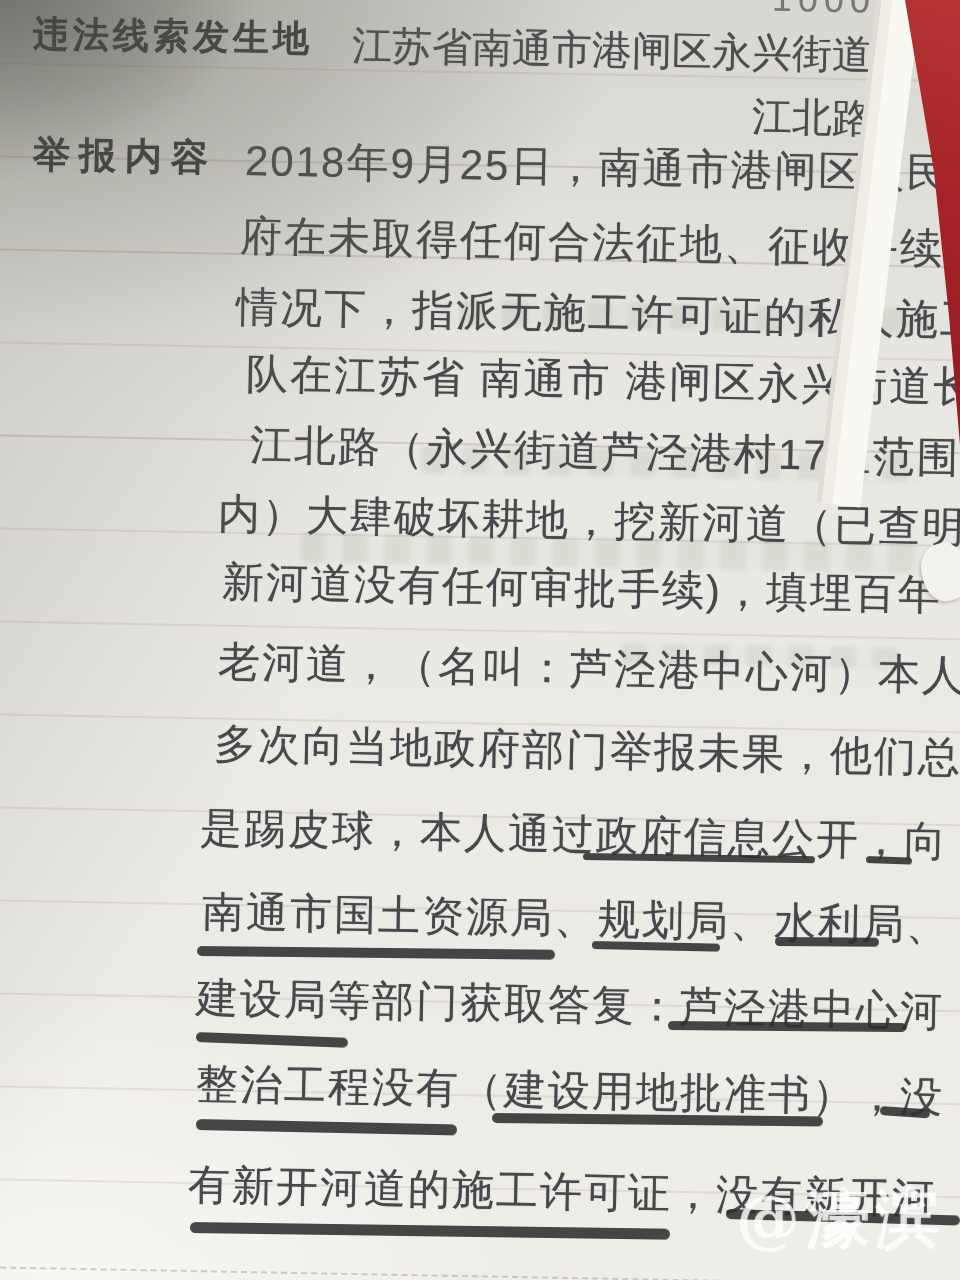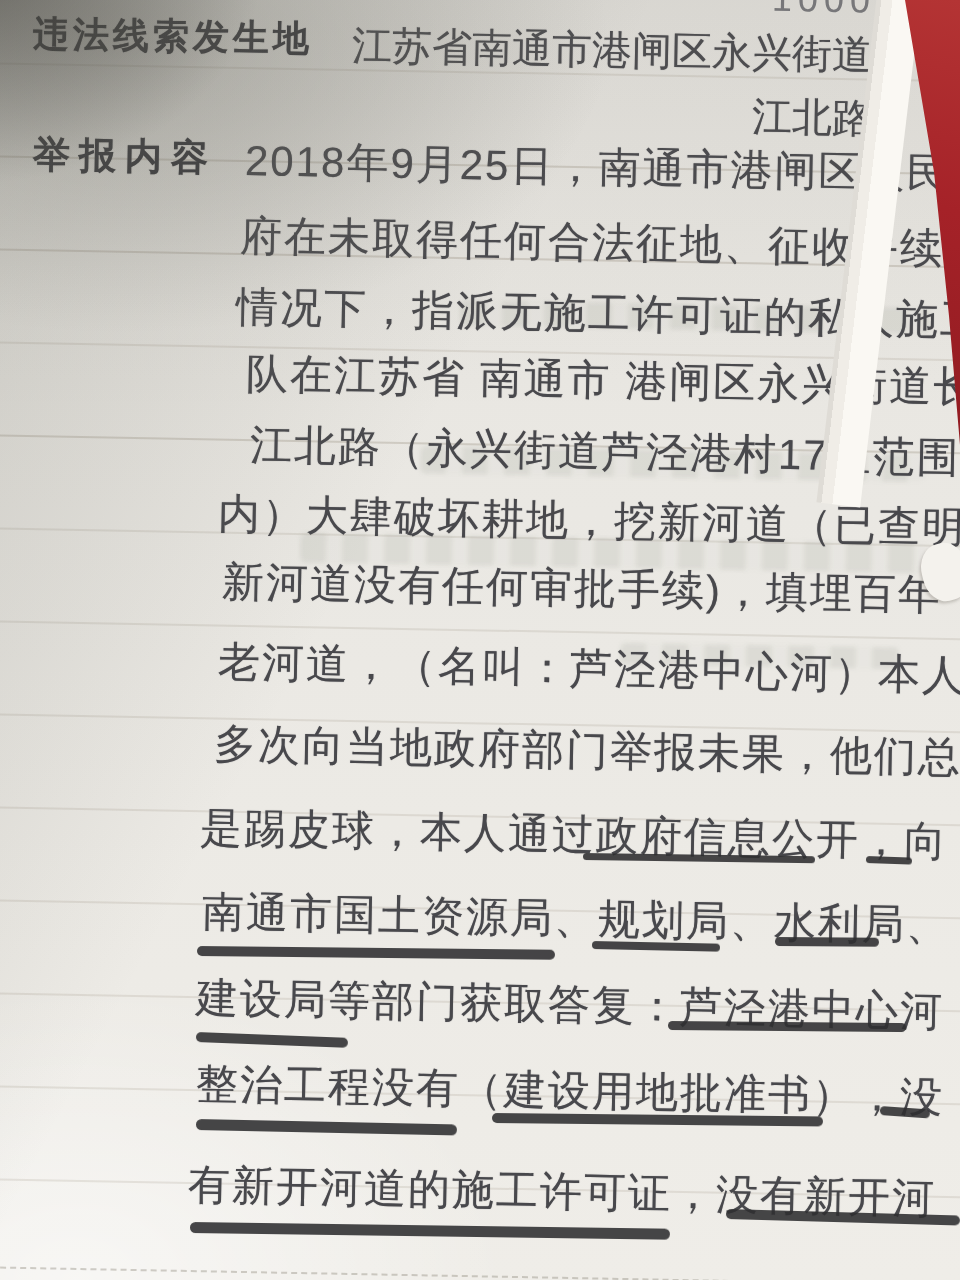--- a/index.html
+++ b/index.html
@@ -156,13 +156,14 @@
   <div class="uline" style="left:880px;top:1106px;width:50px;height:9px;transform:rotate(4deg)"></div>
   <div class="uline" style="left:190px;top:1222px;width:480px;height:11px;transform:rotate(0.8deg)"></div>
   <div class="uline" style="left:726px;top:1209px;width:234px;height:10px;transform:rotate(1.6deg)"></div>
 
   <div class="shade"></div>
 
   <div class="edge-band"></div>
   <div class="edge-tab"></div>
   <div class="red-wedge"></div>
 
+  <div class="watermark">@濠滨</div>
 </div>
 
 </body></html>

